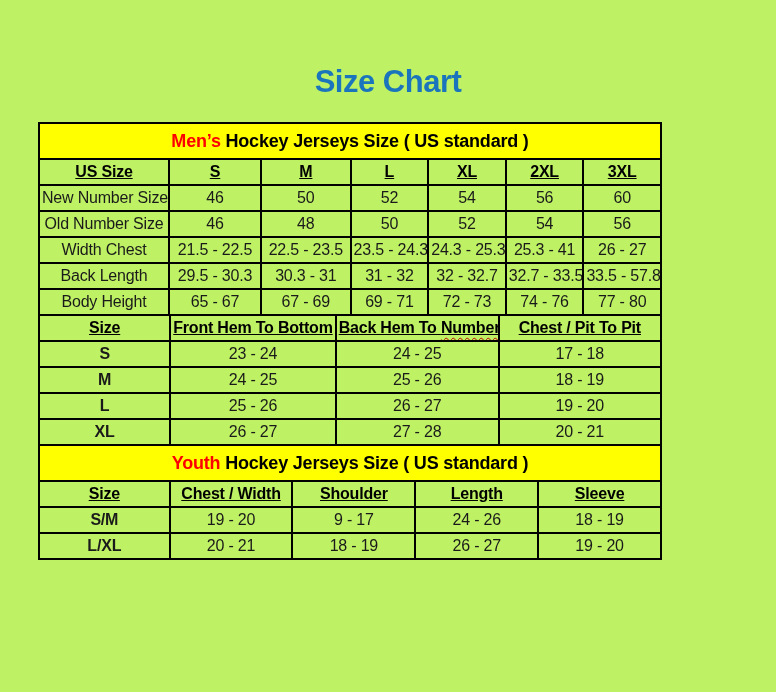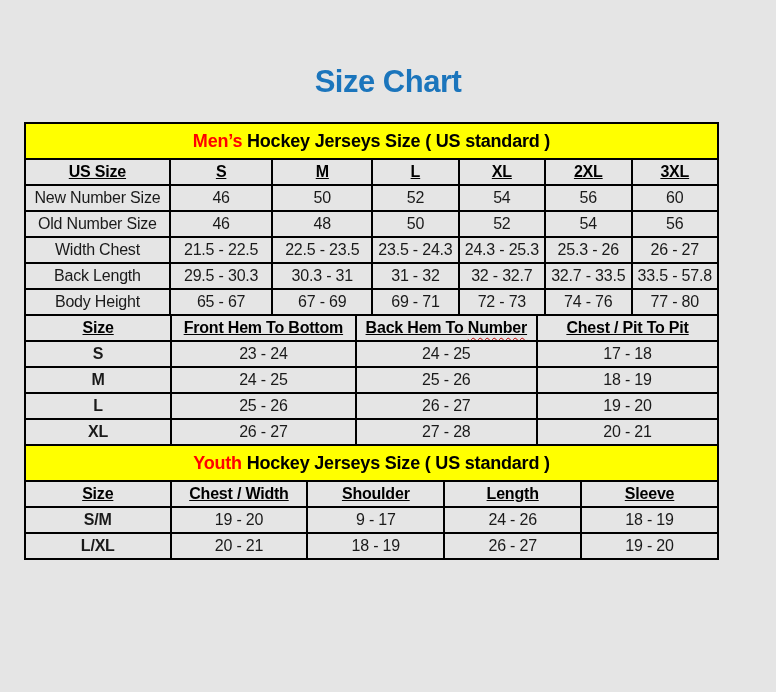--- a/index.html
+++ b/index.html
@@ -14,40 +14,40 @@
     margin: 0;
     padding: 0;
     background: #ffffff;
     font-family: "Liberation Sans", sans-serif;
     color: #1a1a1a;
   }
   .canvas {
     position: relative;
     width: 776px;
     height: 692px;
-    background: #e5e5e5;
+    background: #bef264;
     overflow: hidden;
   }
   .page-title {
     position: absolute;
     top: 63px;
     left: 0;
     width: 776px;
     text-align: center;
     font-size: 31px;
     line-height: 38px;
     font-weight: 700;
     color: var(--title-blue);
     letter-spacing: -0.5px;
   }
   .tables-wrap {
     position: absolute;
-    left: 24px;
+    left: 38px;
     top: 122px;
-    width: 695px;
+    width: 624px;
   }
   table.size-table {
     width: 100%;
     border-collapse: collapse;
     table-layout: fixed;
   }
   table.size-table + table.size-table { margin-top: -2px; }
   .size-table th, .size-table td {
     border: 2px solid var(--border-black);
     text-align: center;
@@ -142,21 +142,21 @@
             <td>52</td>
             <td>54</td>
             <td>56</td>
           </tr>
           <tr>
             <td>Width Chest</td>
             <td>21.5 - 22.5</td>
             <td>22.5 - 23.5</td>
             <td>23.5 - 24.3</td>
             <td>24.3 - 25.3</td>
-            <td>25.3 - 26</td>
+            <td>25.3 - 41</td>
             <td>26 - 27</td>
           </tr>
           <tr>
             <td>Back Length</td>
             <td>29.5 - 30.3</td>
             <td>30.3 - 31</td>
             <td>31 - 32</td>
             <td>32 - 32.7</td>
             <td>32.7 - 33.5</td>
             <td>33.5 - 57.8</td>

